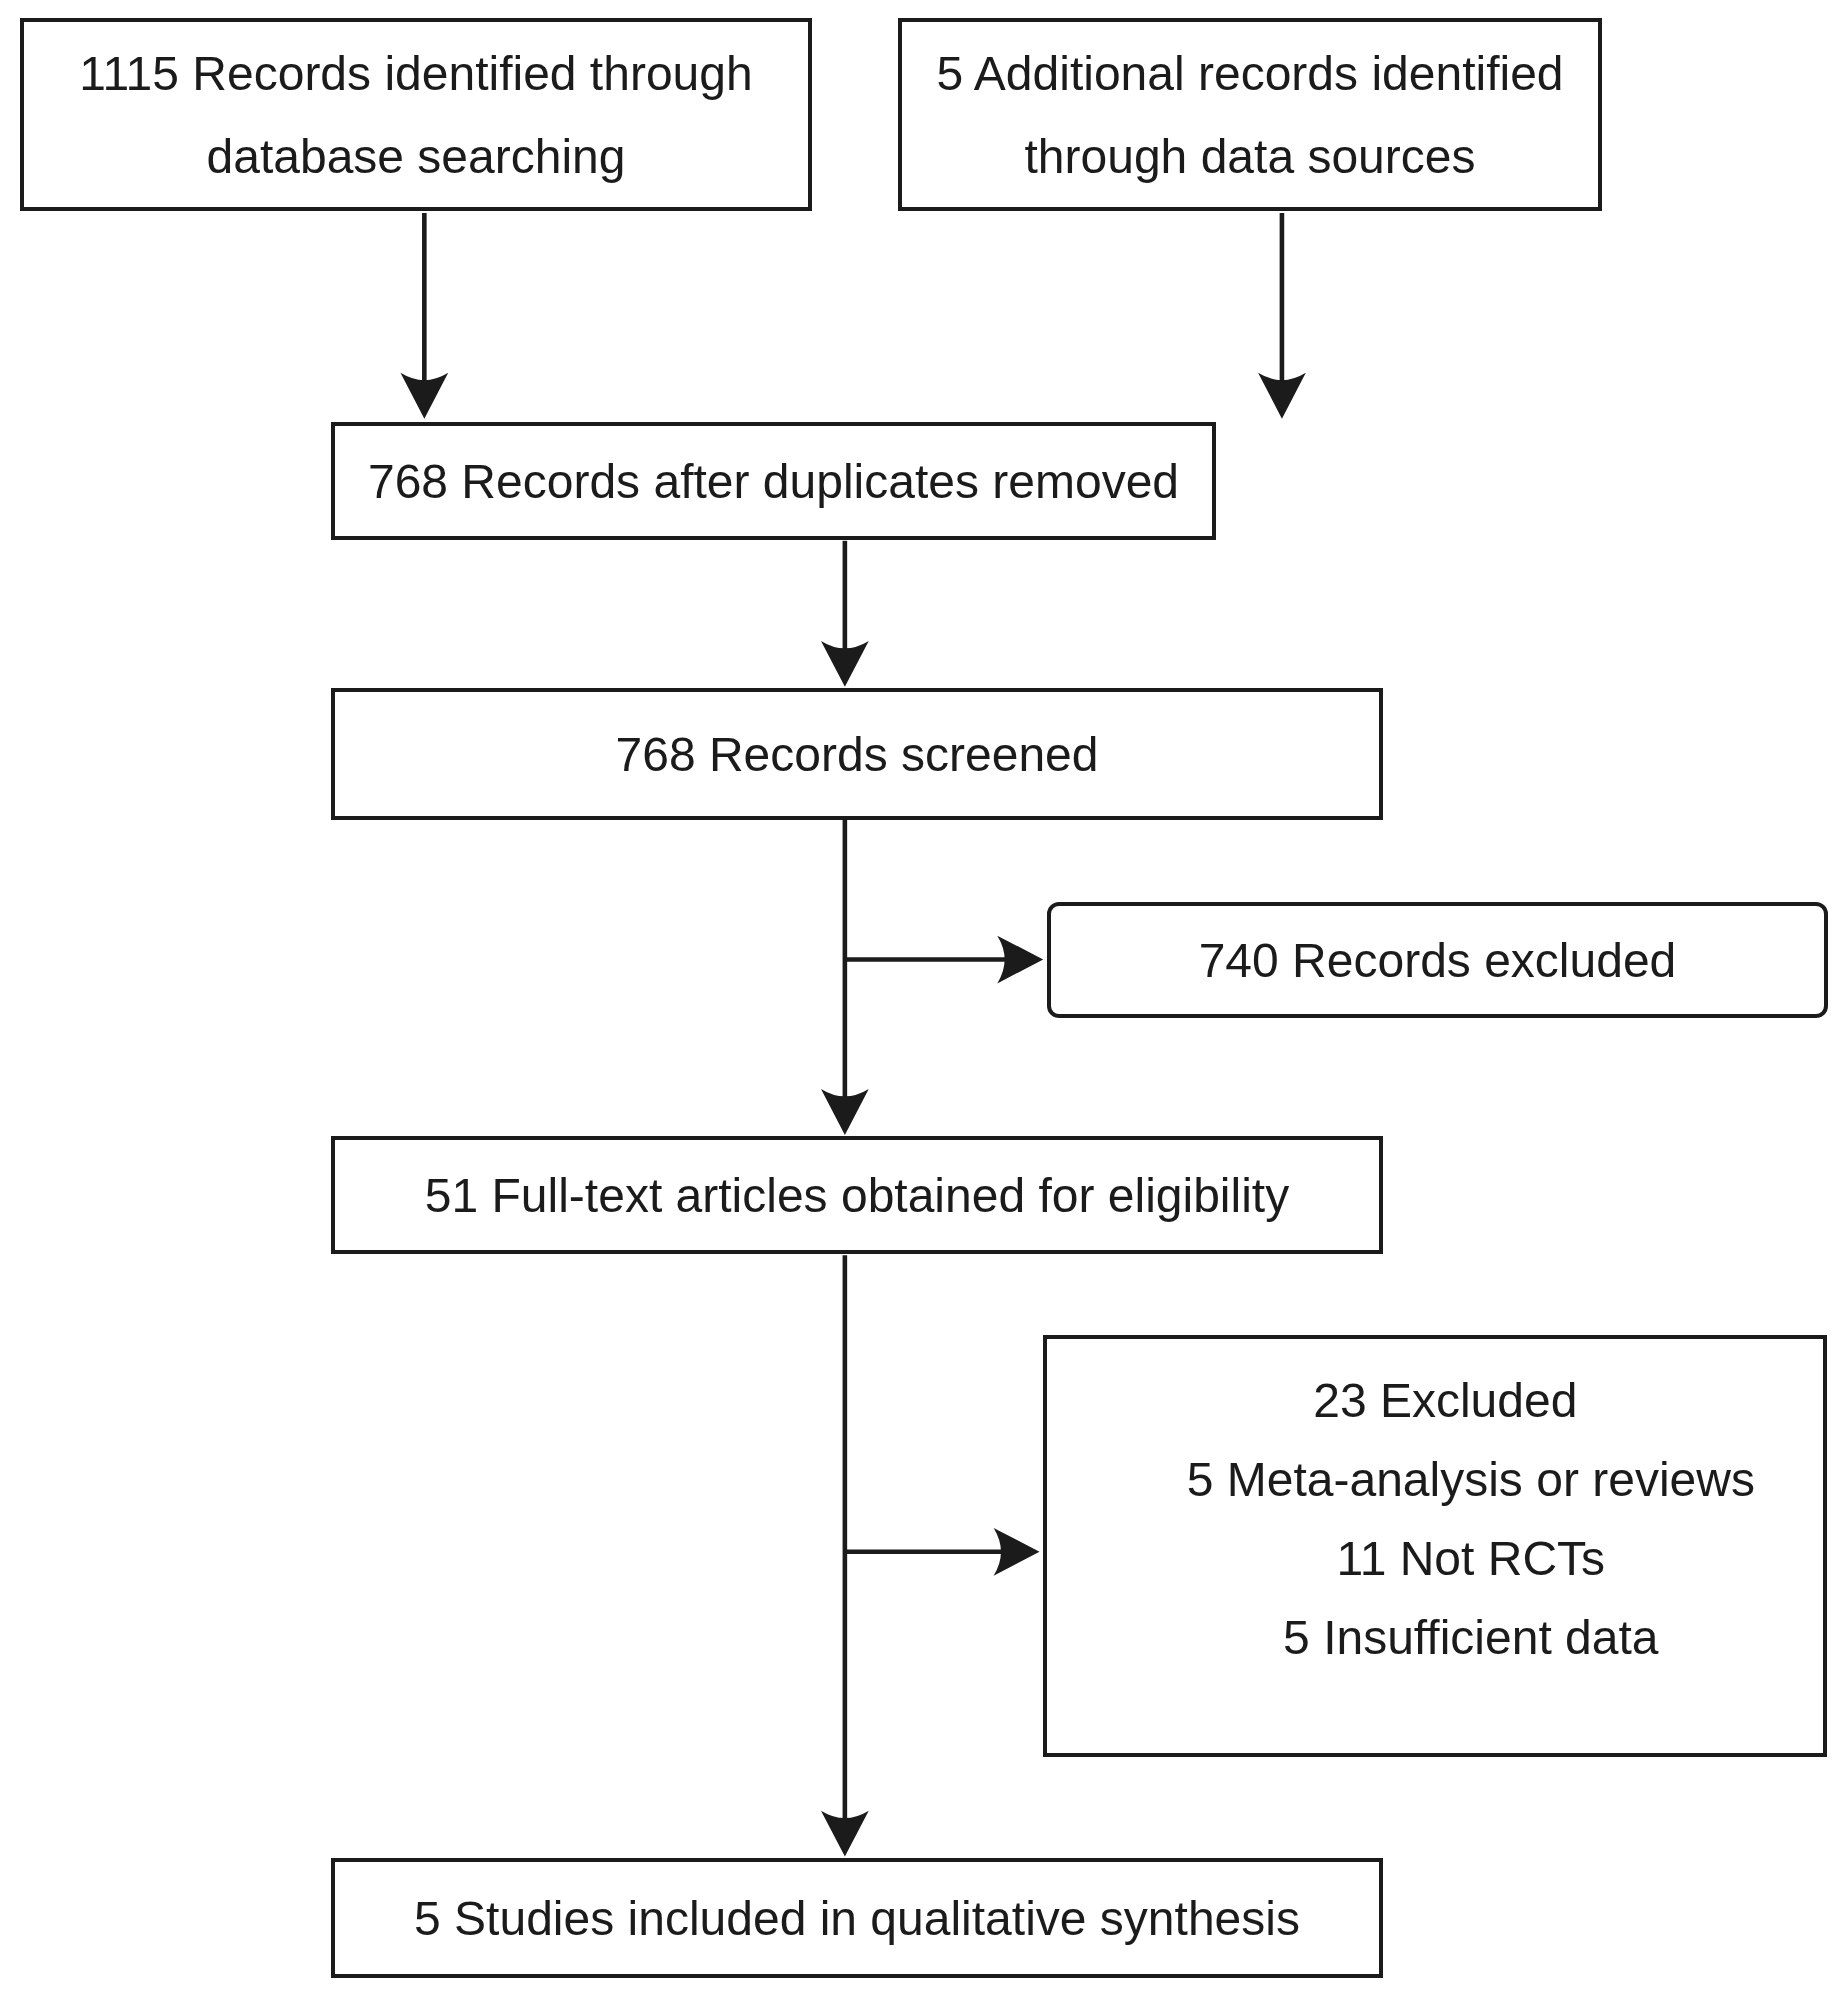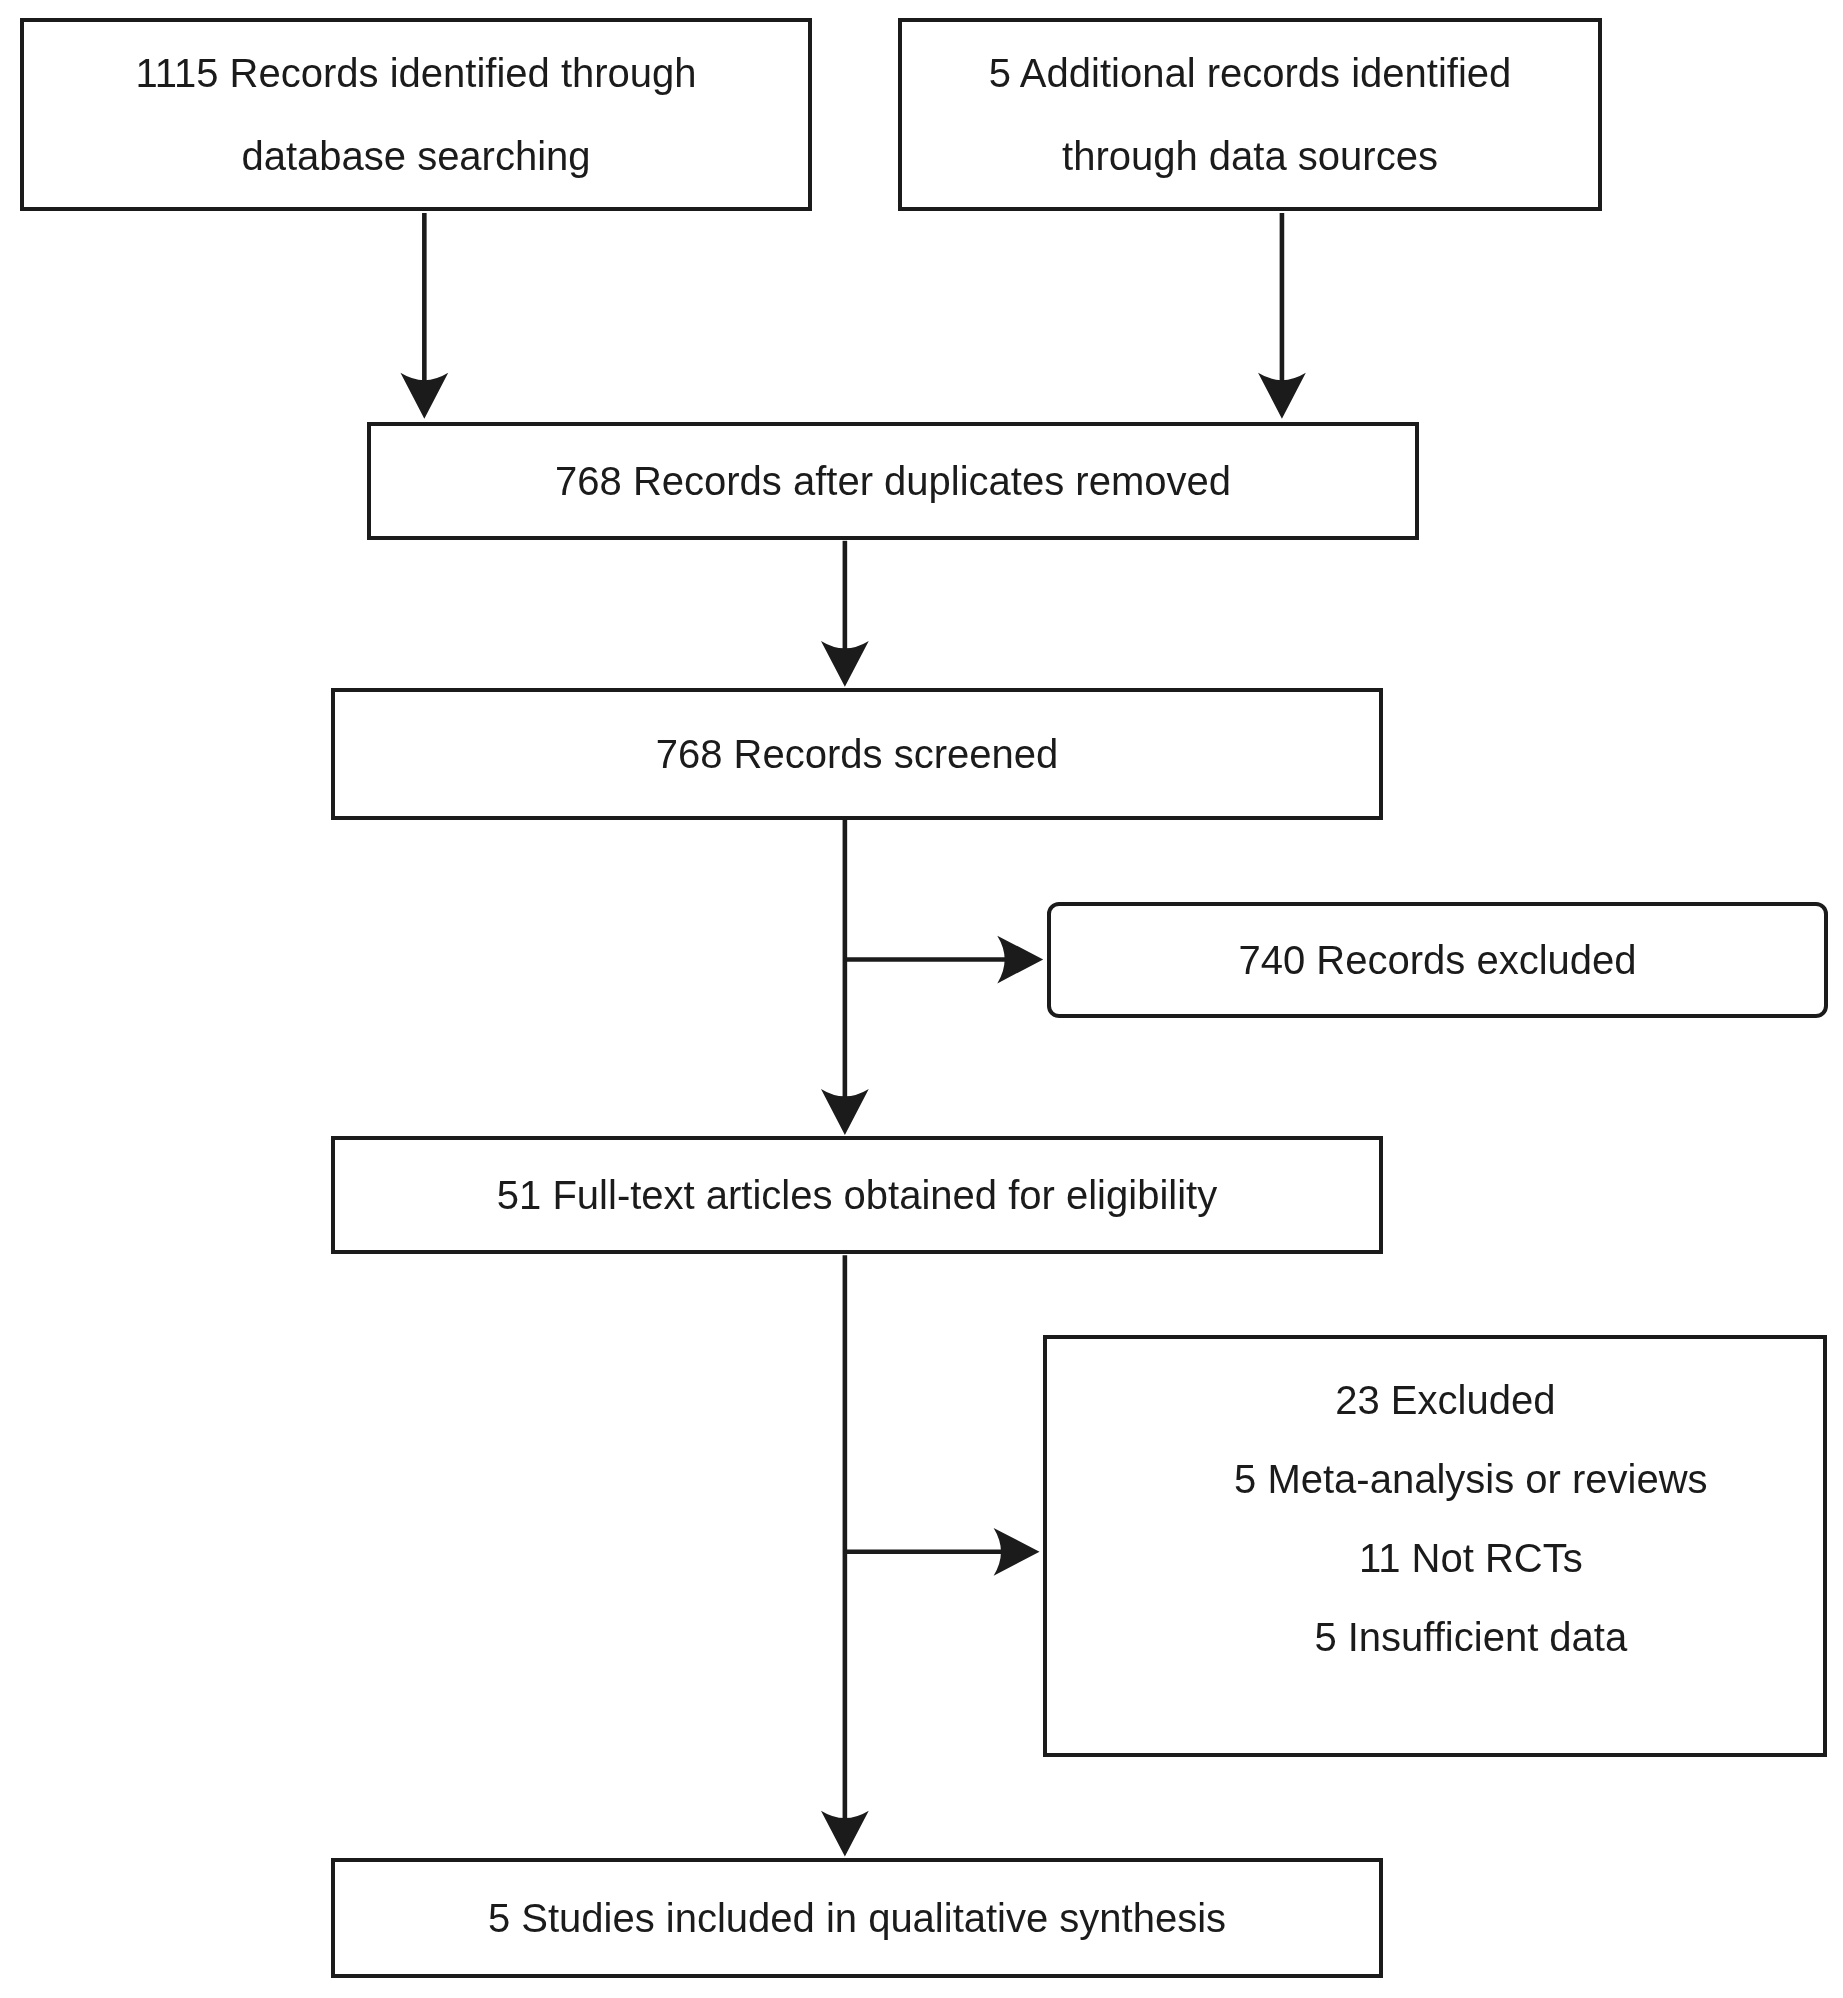--- a/index.html
+++ b/index.html
@@ -38,29 +38,29 @@
   }
   .box{
     position:absolute;
     background:var(--box-background);
     border:4.6px solid var(--line);
     display:flex;
     flex-direction:column;
     align-items:center;
     justify-content:center;
     text-align:center;
-    font-size:40px;
+    font-size:48px;
     line-height:83px;
     color:var(--text);
   }
   
   #box-identified-database{left:20px; top:18.4px;  width:792px;  height:193px;}
   #box-identified-other   {left:898px;top:18.4px;  width:704px;  height:193px;}
   
-  #box-after-duplicates   {left:331px;top:422px; width:1052px; height:118px;margin-left:36px;}
+  #box-after-duplicates   {left:331px;top:422px; width:885px; height:118px;}
   #box-screened           {left:331px;top:688px; width:1052px; height:132px;}
   #box-fulltext           {left:331px;top:1136px;width:1052px; height:118px;}
   #box-included           {left:331px;top:1858px;width:1052px; height:120px;}
   
   #box-records-excluded   {left:1047px;top:902px;width:781px;  height:116px;border-radius:12px;}
   #box-excluded-detail{
     left:1043px;top:1335px;width:784px;height:422px;
     align-items:stretch;
     justify-content:flex-start;
     text-align:center;

